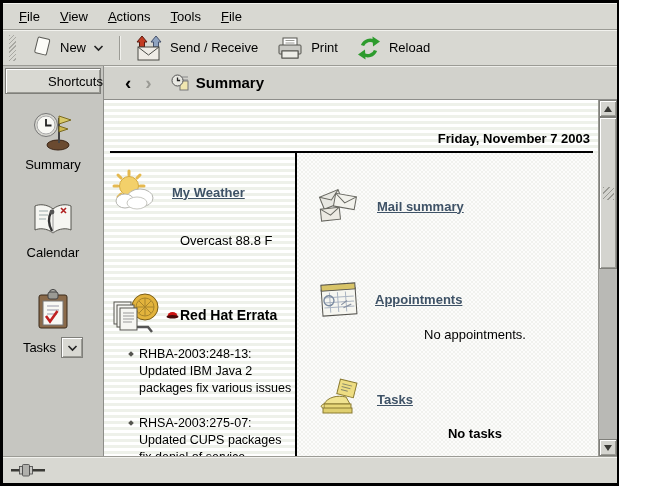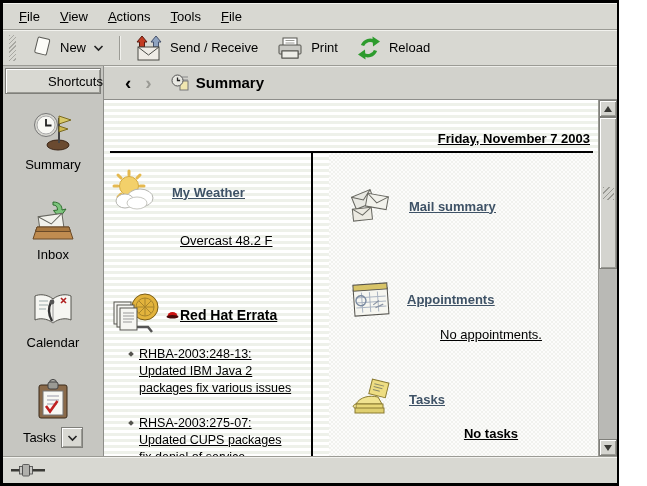--- a/index.html
+++ b/index.html
@@ -70,31 +70,31 @@
     height:34px;flex:0 0 34px;background:#d2d2cc;border-bottom:1px solid #8e8e8a;
     box-shadow:inset 0 1px 0 #eeeeea;
     display:flex;align-items:center;padding-left:14px;
   }
   .nav-arrow{font-size:19px;font-weight:bold;line-height:1;padding:0 7px;cursor:default;}
   .nav-arrow.disabled{color:#9a9a94;}
   .folder-title{font-size:15px;font-weight:bold;margin-left:6px;}
   .folderbar .icon{margin-left:12px;}
 
   
-  .contentwrap{flex:1;display:flex;min-height:0;background:#701a75;text-decoration:underline;}
+  .contentwrap{flex:1;display:flex;min-height:0;background:#701a75;}
   .content{
     flex:1;min-width:0;overflow:hidden;display:flex;flex-direction:column;
     background:repeating-linear-gradient(to bottom,#ffffff 0 3px,#eef1ea 3px 6px);
   }
   .date-row{
     flex:0 0 auto;text-align:right;font-size:13px;font-weight:bold;
     padding:30px 8px 4px 0;line-height:17px;
   }
   .hrule{flex:0 0 2px;height:2px;background:#000;margin:0 5px 0 6px;}
-  .columns{flex:1;display:flex;min-height:0;overflow:hidden;gap:16px;}
+  .columns{flex:1;display:flex;min-height:0;overflow:hidden;}
   .col-left{width:191px;flex:0 0 191px;padding-left:6px;}
   .col-divider{width:2px;flex:0 0 2px;background:#000;}
   .col-right{
     flex:1;min-width:0;padding-left:20px;
     background:repeating-conic-gradient(#f1f2ee 0% 25%,#fcfcfb 0% 50%) 0 0/4px 4px;
     text-align:center;
   }
 
   .sec-head{display:flex;align-items:center;}
   .link{
@@ -233,34 +233,20 @@
                 <path d="M28 6 l12 4 -12 4 z" fill="#d8c96a" stroke="#7a6a20"></path>
                 <path d="M28 16 l9 3 -9 3 z" fill="#cdb952" stroke="#7a6a20"></path>
                 <circle cx="15" cy="15" r="11.5" fill="#d8d8d2" stroke="#777"></circle>
                 <circle cx="15" cy="15" r="9" fill="#f8f8f4" stroke="#aaa"></circle>
                 <path d="M15 9 v6.5 h5.5" stroke="#222" stroke-width="1.8" fill="none"></path>
               </svg>
             </span>
             <span class="sc-label">Summary</span>
           </div>
 
-          <div class="sc-item">
-            <span class="icon">
-              <svg width="44" height="42" viewBox="0 0 44 42">
-                <path d="M22 2 c7 0 9 4 9 8 l4 -1 -6.5 9 -6 -7.5 4 -0.5 c0 -3.5 -1.5 -5 -4.5 -5 z" fill="#7cc47c" stroke="#2e6e2e"></path>
-                <g transform="rotate(-8 20 22)">
-                  <rect x="8" y="15" width="24" height="15" fill="#f2f2ec" stroke="#66665f"></rect>
-                  <path d="M8 15 L20 24 L32 15" fill="none" stroke="#66665f"></path>
-                </g>
-                <path d="M6 27 L38 27 L42 39 L2 39 Z" fill="#c08c50" stroke="#6a4a28"></path>
-                <path d="M6 27 L38 27 L39.5 31.5 L4.5 31.5 Z" fill="#a87840" stroke="#6a4a28"></path>
-              </svg>
-            </span>
-            <span class="sc-label">Inbox</span>
-          </div>
 
           <div class="sc-item">
             <span class="icon">
               <svg width="44" height="40" viewBox="0 0 44 40">
                 <path d="M22 9 C16 4 8 4 4 6 L4 30 C8 28 16 28 22 33 C28 28 36 28 40 30 L40 6 C36 4 28 4 22 9 Z" fill="#f6f6f2" stroke="#55544e"></path>
                 <path d="M22 9 L22 33" stroke="#999"></path>
                 <path d="M8 11 h9 M8 15 h9 M8 19 h7" stroke="#9aa" stroke-width="1"></path>
                 <path d="M30 8 l5 5 M35 8 l-5 5" stroke="#b02020" stroke-width="1.6"></path>
                 <path d="M20 12 c-3 6 -3 12 1 19" stroke="#333" stroke-width="2.4" fill="none"></path>
                 <circle cx="21" cy="12" r="2.4" fill="#555"></circle>
@@ -333,21 +319,21 @@
                       <circle cx="19" cy="17" r="9.5" fill="#f3d06a" stroke="#d4a93c"></circle>
                       <ellipse cx="30" cy="29" rx="13" ry="9" fill="#ffffff" stroke="#b5b5b0"></ellipse>
                       <ellipse cx="15" cy="32" rx="9" ry="7" fill="#ffffff" stroke="#b5b5b0"></ellipse>
                       <ellipse cx="27" cy="34" rx="10" ry="6" fill="#ffffff" stroke="#c8c8c2"></ellipse>
                     </svg>
                   </span>
                   <span class="link">My Weather</span>
                 </div>
 
 
-                <div class="cond">Overcast 48.2 F</div>
+                <div class="cond">Overcast 88.8 F</div>
 
                 <div class="sec-head errata-head">
                   <span class="icon" style="margin-right:4px">
                     <svg width="52" height="48" viewBox="0 0 52 48">
                       <circle cx="35" cy="16" r="13" fill="#e2b33c" stroke="#7a5d18"></circle>
                       <circle cx="35" cy="16" r="9" fill="none" stroke="#a8842a"></circle>
                       <path d="M26 16 h18 M35 7 v18 M29 10 l12 12 M41 10 l-12 12" stroke="#a8842a" stroke-width="1"></path>
                       <path d="M22 36 h16 l4 5" stroke="#555" stroke-width="2.5" fill="none"></path>
                       <g fill="#f6f6f2" stroke="#55544e">
                         <rect x="4" y="11" width="17" height="22"></rect>

